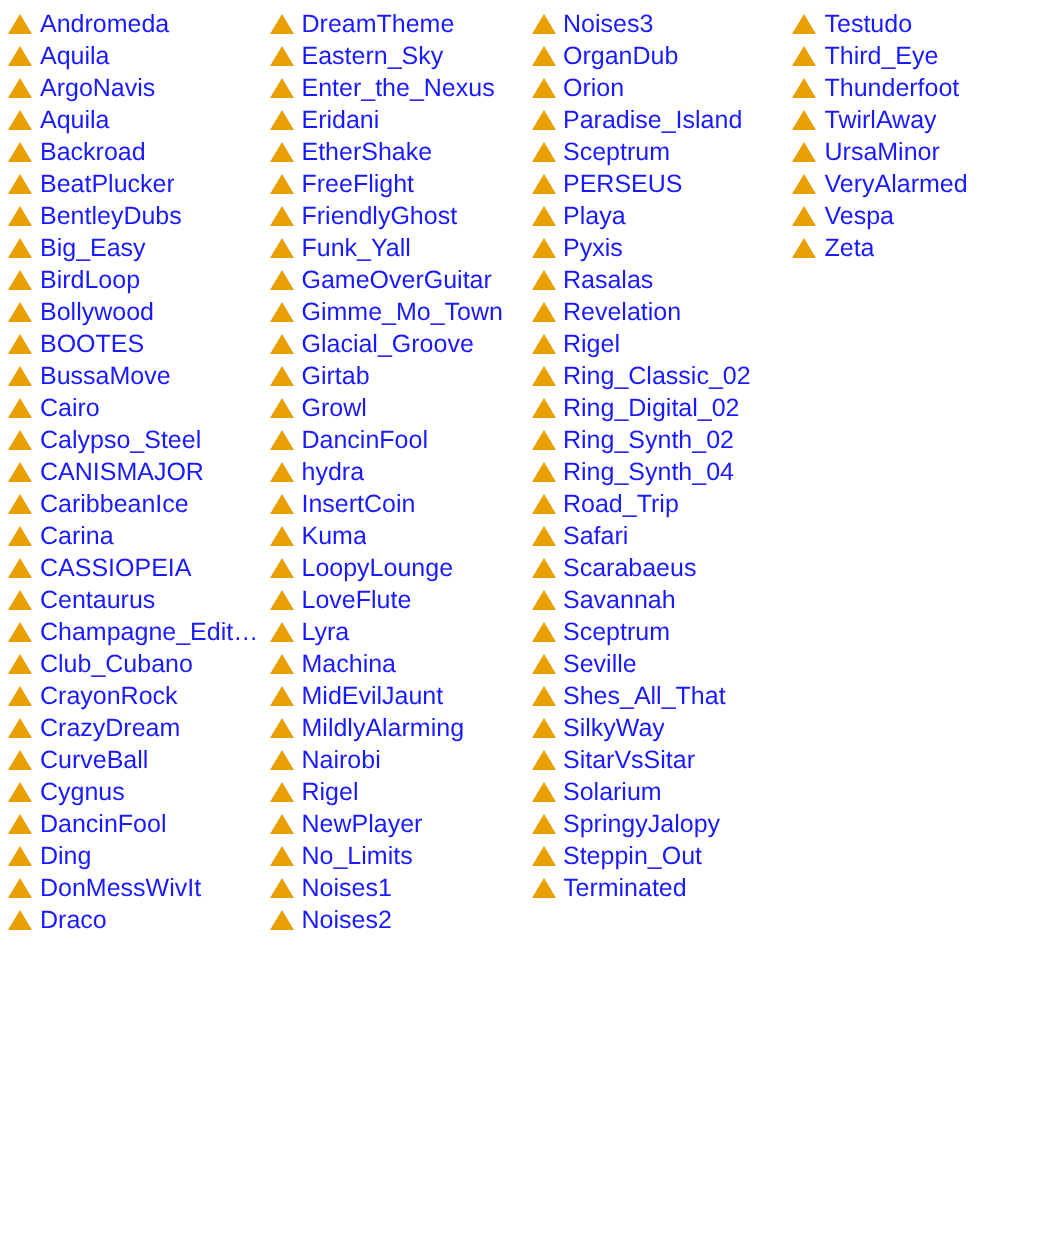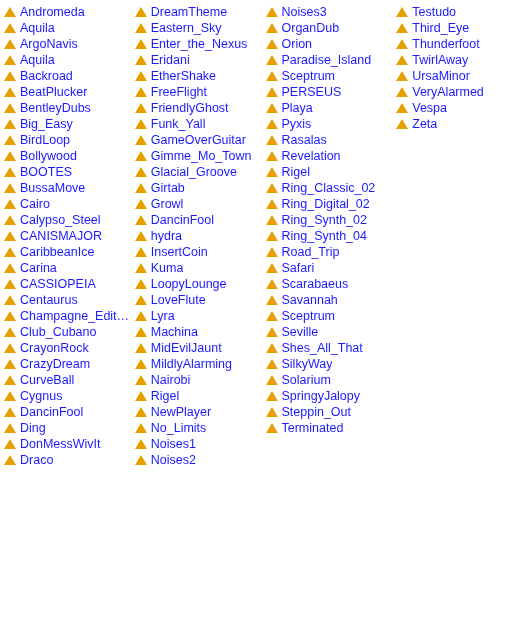--- a/index.html
+++ b/index.html
@@ -377,20 +377,24 @@
       <div class="list-item">
         <span class="icon-triangle"></span>
         <span class="item-label">Shes_All_That</span>
       </div>
       <div class="list-item">
         <span class="icon-triangle"></span>
         <span class="item-label">SilkyWay</span>
       </div>
       <div class="list-item">
         <span class="icon-triangle"></span>
+        <span class="item-label">SitarVsSitar</span>
+      </div>
+      <div class="list-item">
+        <span class="icon-triangle"></span>
         <span class="item-label">Solarium</span>
       </div>
       <div class="list-item">
         <span class="icon-triangle"></span>
         <span class="item-label">SpringyJalopy</span>
       </div>
       <div class="list-item">
         <span class="icon-triangle"></span>
         <span class="item-label">Steppin_Out</span>
       </div>

